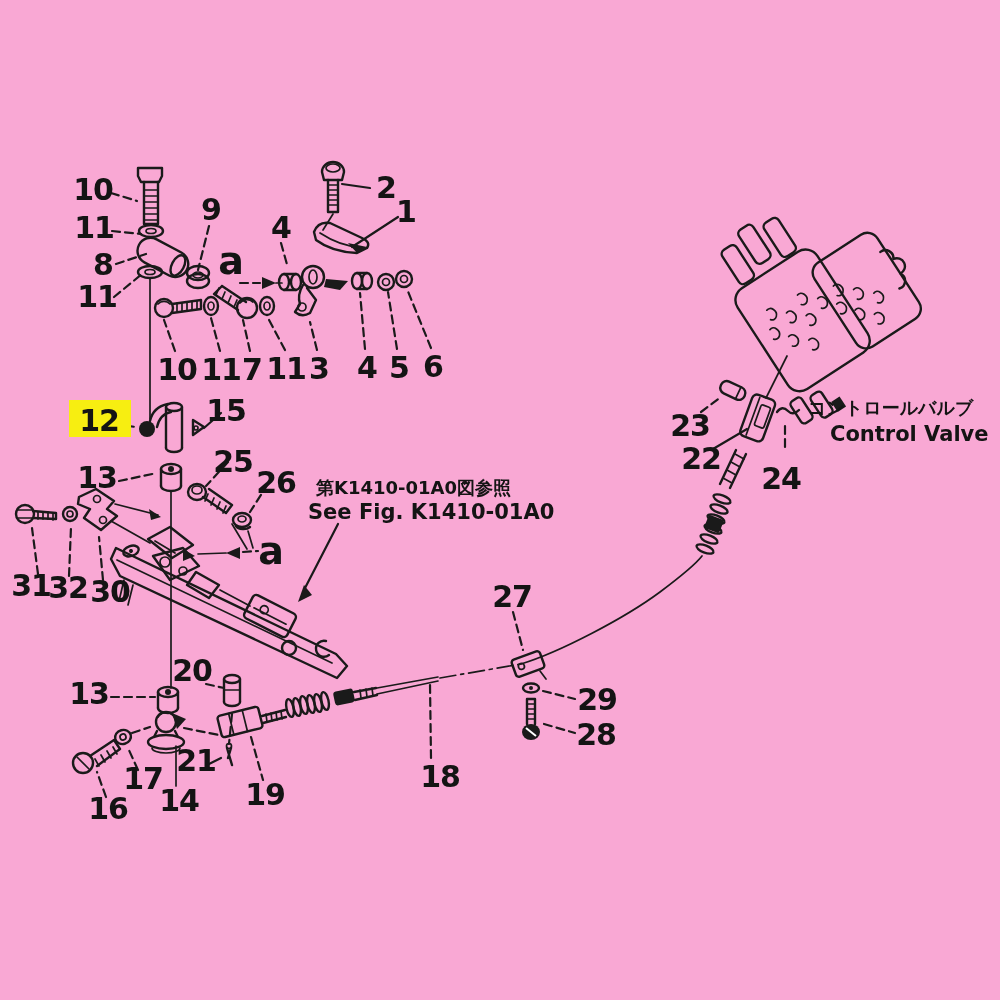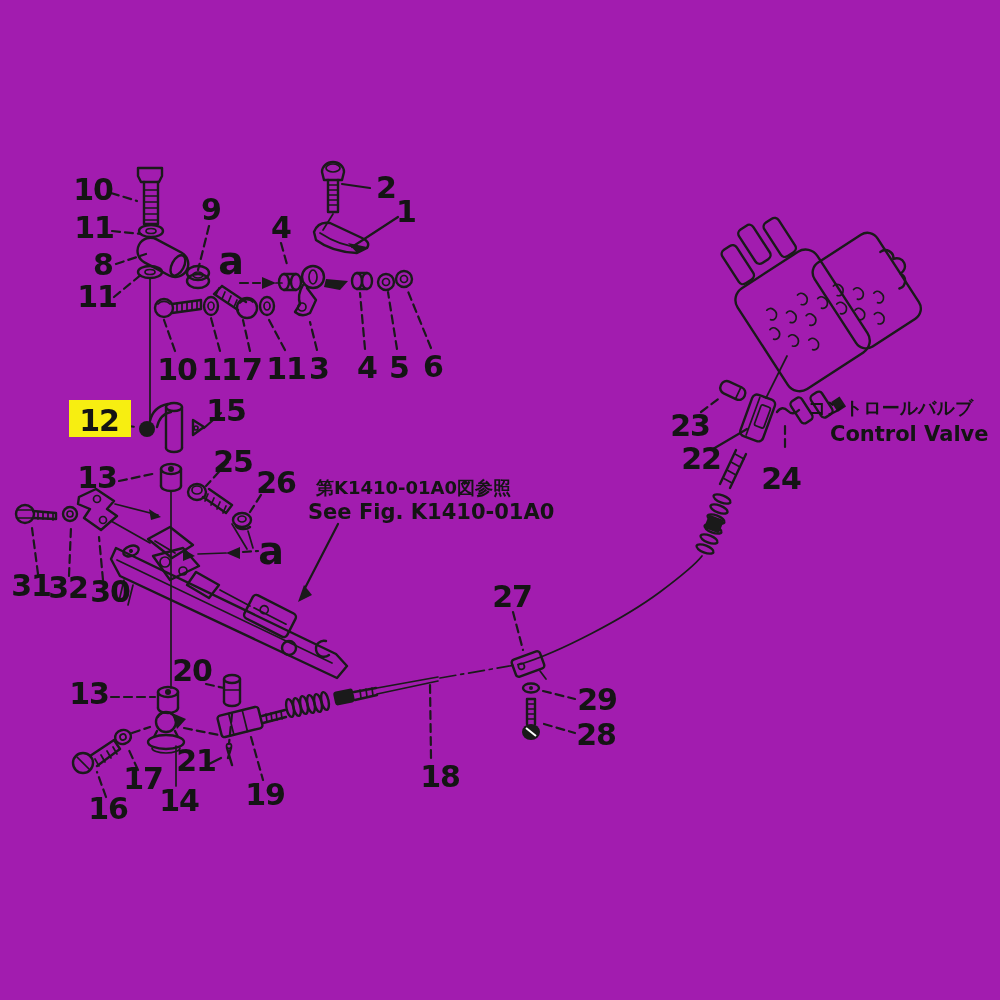--- a/index.html
+++ b/index.html
@@ -1,16 +1,16 @@
 <!DOCTYPE html>
 <html><head>
 <meta charset="utf-8">
 <style>
   html,body{margin:0;padding:0;background:#ffffff;}
-  .stage{position:relative;width:1000px;height:1000px;background:#a21caf;overflow:hidden;}
+  .stage{position:relative;width:1000px;height:1000px;background:#f9a8d4;overflow:hidden;}
   svg{display:block;}
   .p  {fill:none;stroke:#1a1a1a;stroke-width:2.4;stroke-linecap:round;stroke-linejoin:round;}
   .pt {fill:none;stroke:#1a1a1a;stroke-width:1.7;stroke-linecap:round;stroke-linejoin:round;}
   .pf {fill:#1a1a1a;stroke:none;}
   .ld {fill:none;stroke:#1a1a1a;stroke-width:2.2;stroke-dasharray:8 5;stroke-linecap:round;}
   .ls {fill:none;stroke:#1a1a1a;stroke-width:2.2;stroke-linecap:round;}
   .lbl {font:700 30px "DejaVu Sans", sans-serif;fill:#141414;text-anchor:middle;letter-spacing:-1px;}
   .lbla{font:700 38px "DejaVu Sans", sans-serif;fill:#141414;text-anchor:middle;}
   .jp  {font:700 18px "DejaVu Sans", sans-serif;fill:#141414;}
   .en  {font:700 21px "DejaVu Sans", sans-serif;fill:#141414;}

